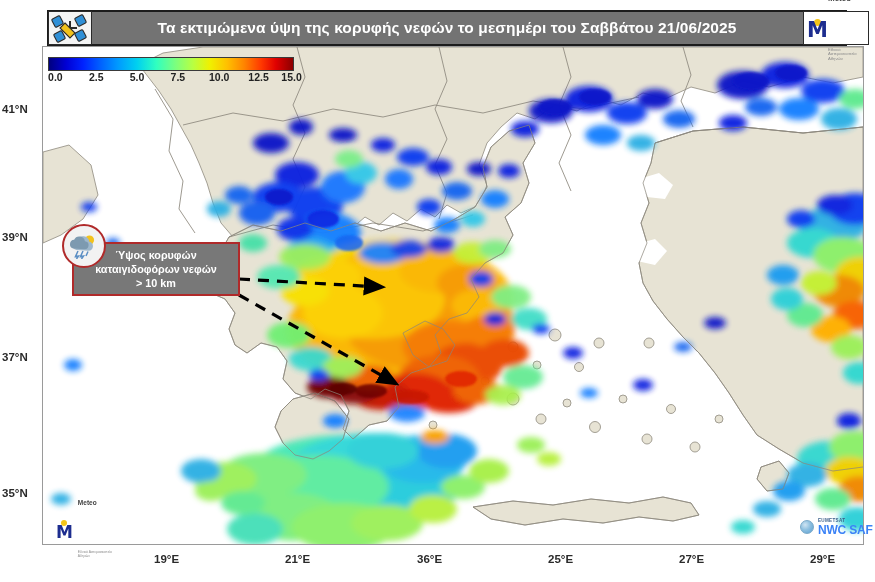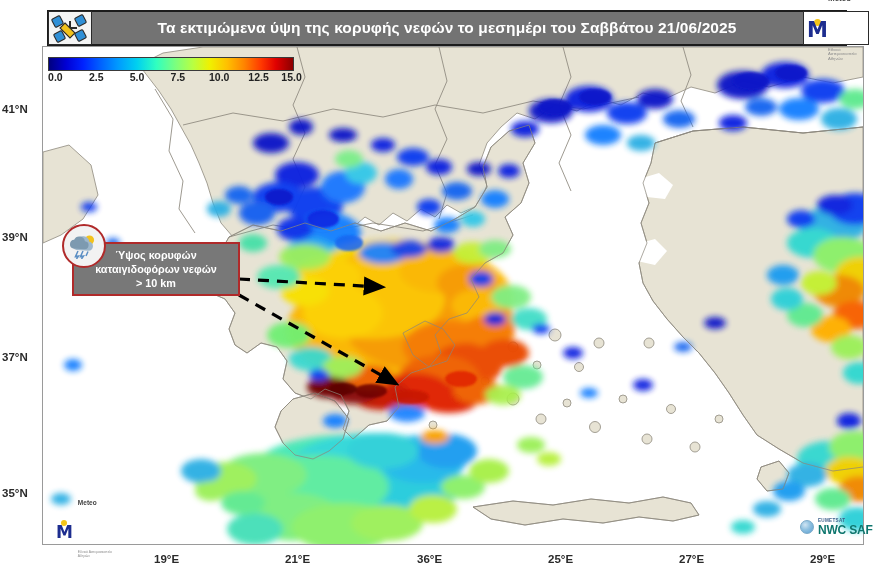--- a/index.html
+++ b/index.html
@@ -66,21 +66,21 @@
   
   #meteo-logo-bottom{position:absolute;left:56px;top:517px;width:62px;height:24px;
     display:flex;align-items:center;gap:3px;z-index:36;}
   #nwcsaf-logo{position:absolute;left:800px;top:519px;z-index:36;
     display:flex;align-items:center;gap:4px;}
   .globe{width:14px;height:14px;border-radius:50%;
     background:radial-gradient(circle at 35% 32%,#cfe4f2 0%,#8ec0e0 45%,#5a9fd4 100%);
     border:1px solid #7aa9c8;box-sizing:border-box;}
   .nwc-words{display:flex;flex-direction:column;line-height:1;}
   .nwc-top{font-size:4.6px;color:#3b5f8a;font-weight:bold;letter-spacing:.3px;}
-  .nwc-main{font-size:12px;color:#0f766e;font-weight:bold;letter-spacing:-.2px;}
+  .nwc-main{font-size:12px;color:#3b82f6;font-weight:bold;letter-spacing:-.2px;}
 </style>
 </head>
 <body>
 
 <div id="root">
 
   <div id="wm-left">SAF v2021 Cloud Top Height [Km]</div>
   <div id="wm-right">Date: 21/06/2025</div>
 
   <div id="map-panel">

